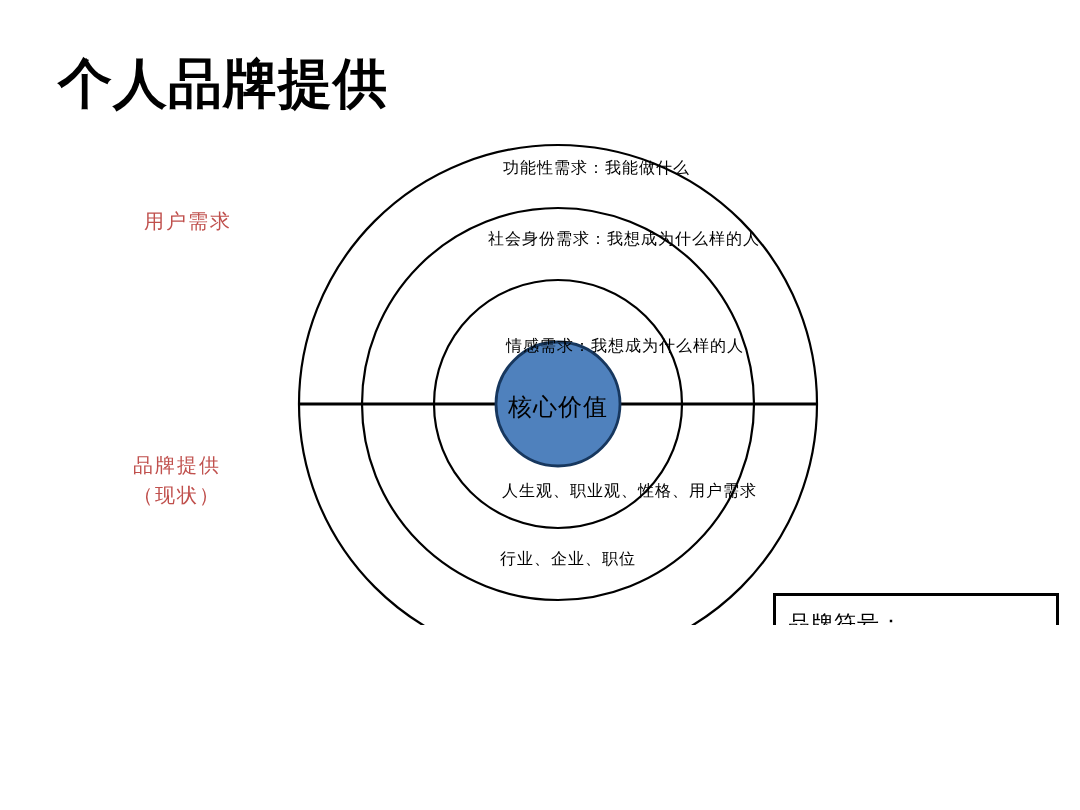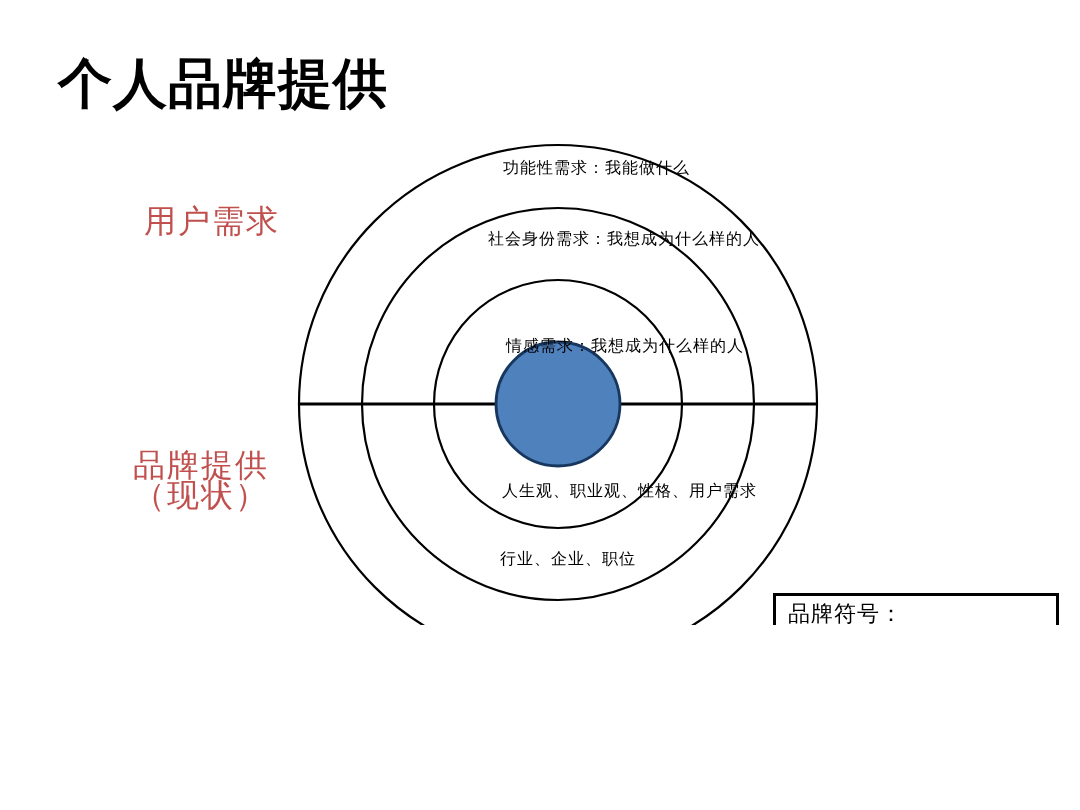--- a/index.html
+++ b/index.html
@@ -65,40 +65,40 @@
     top: 391px;
     width: 160px;
     text-align: center;
     font-size: 24px;
     color: #000000;
     letter-spacing: 1px;
     white-space: nowrap;
   }
   .side-label {
     position: absolute;
-    font-size: 32px;
+    font-size: 20px;
     color: var(--side-label-color, #C0504D);
     letter-spacing: 2px;
     line-height: 30px;
     white-space: nowrap;
   }
   .side-label-top { left: 144px; top: 206px; }
   .side-label-bottom { left: 133px; top: 450px; }
   .brand-box {
     position: absolute;
     left: 773px;
     top: 593px;
     width: 286px;
     height: 141px;
     border: 3px solid #000000;
     box-sizing: border-box;
     background: #ffffff;
   }
   .brand-box-label {
-    margin: 3px 0 0 12px;
+    margin: 13px 0 0 12px;
     font-size: 22px;
     color: #000000;
     letter-spacing: 1px;
     white-space: nowrap;
   }
   .page-number {
     position: absolute;
     left: 1000px;
     top: 752px;
     font-size: 17px;
@@ -126,20 +126,21 @@
     <line class="axis-line" x1="298" y1="404" x2="818" y2="404"></line>
     <circle class="core-circle" cx="558" cy="404" r="62"></circle>
   </svg>
 
   <div class="ring-label ring-label-1">功能性需求：我能做什么</div>
 
   <div class="ring-label ring-label-2">社会身份需求：我想成为什么样的人</div>
 
   <div class="ring-label ring-label-3">情感需求：我想成为什么样的人</div>
 
+  <div class="core-label">核心价值</div>
 
   <div class="ring-label ring-label-4">人生观、职业观、性格、用户需求</div>
 
   <div class="ring-label ring-label-5">行业、企业、职位</div>
 
 
   <div class="brand-box">
     <div class="brand-box-label">品牌符号：</div>
   </div>
 

